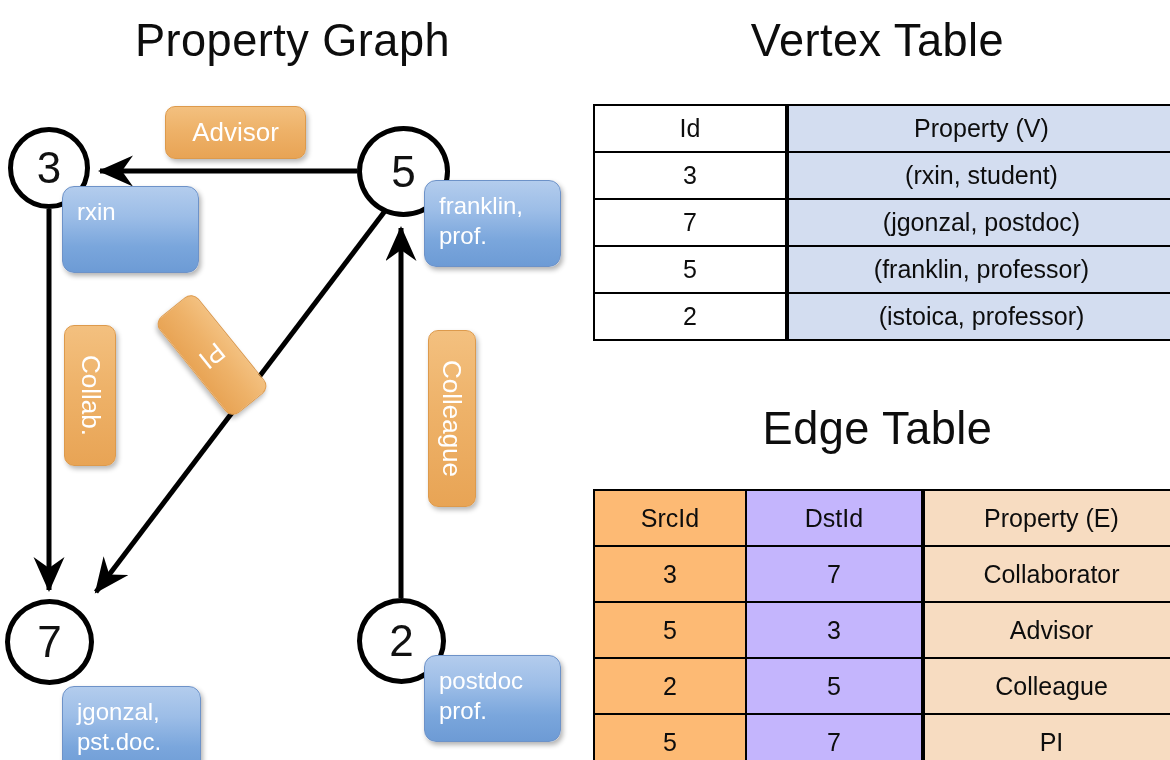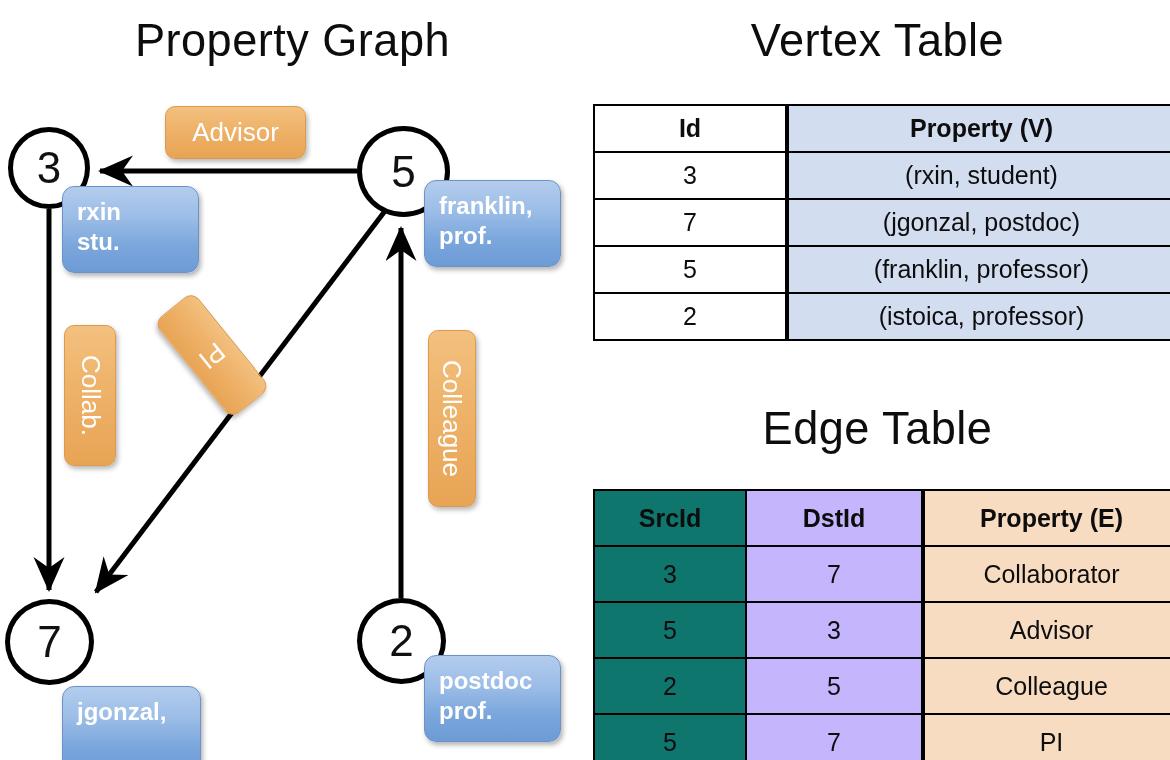--- a/index.html
+++ b/index.html
@@ -50,21 +50,21 @@
   #node-2{left:357px;top:598px;width:89px;height:86px;}
 
   .prop-box{
     position:absolute;
     border-radius:12px;
     background:linear-gradient(to bottom,#b3cced 0%,#9cbde7 35%,#7aa6dc 70%,#6d9bd5 100%);
     border:1px solid #6d92c8;
     box-shadow:2px 3px 5px rgba(0,0,0,0.30);
     color:#ffffff;
     font-family:"Liberation Sans", sans-serif;
-    font-weight:700;
+    font-weight:400;
     font-size:24px;
     line-height:30px;
     padding:10px 0 0 14px;
     box-sizing:border-box;
     z-index:6;
   }
   #box-rxin{left:62px;top:186px;width:137px;height:87px;}
   #box-franklin{left:424px;top:180px;width:137px;height:87px;}
   #box-jgonzal{left:62px;top:686px;width:139px;height:88px;}
   #box-istoica{left:424px;top:655px;width:137px;height:87px;}
@@ -100,30 +100,30 @@
     font-family:"Liberation Sans", sans-serif;
     font-weight:300;
     color:#0d0d0d;
   }
   table.grid td,table.grid th{
     border:2px solid #000000;
     text-align:center;
     font-weight:300;
     padding:0;
   }
-  table.grid th{font-weight:700;}
+  table.grid th{font-weight:400;}
 
   #vertex-table{left:593px;top:104px;width:575px;font-size:25px;}
   #vertex-table th,#vertex-table td{height:45px;}
   #vertex-table .c-id{width:190px;background:#ffffff;}
   #vertex-table .c-prop{width:385px;background:#d3ddf0;border-left:4px solid #000;}
 
   #edge-table{left:593px;top:489px;width:577px;font-size:25px;}
   #edge-table th,#edge-table td{height:54px;}
-  #edge-table .c-src{width:150px;background:#0f766e;}
+  #edge-table .c-src{width:150px;background:#fdba74;}
   #edge-table .c-dst{width:174px;background:#c4b5fd;}
   #edge-table .c-eprop{width:253px;background:#f7dcc1;border-left:4px solid #000;}
 </style>
 </head>
 <body>
 
 <div class="root">
 
   <div id="graph-panel">
 
@@ -153,28 +153,28 @@
       </g>
     </svg>
 
     <div class="node" id="node-3">3</div>
     <div class="node" id="node-5">5</div>
     <div class="node" id="node-7">7</div>
     <div class="node" id="node-2">2</div>
 
     <div class="prop-box" id="box-rxin">
       <div>rxin</div>
-      <div>stu.</div>
     </div>
     <div class="prop-box" id="box-franklin">
       <div>franklin,</div>
       <div>prof.</div>
     </div>
     <div class="prop-box" id="box-jgonzal">
       <div>jgonzal,</div>
+      <div>pst.doc.</div>
     </div>
     <div class="prop-box" id="box-istoica">
       <div>postdoc</div>
       <div>prof.</div>
     </div>
 
     <div class="edge-label" id="label-advisor">
       <span>Advisor</span>
     </div>
     <div class="edge-label" id="label-collab">

